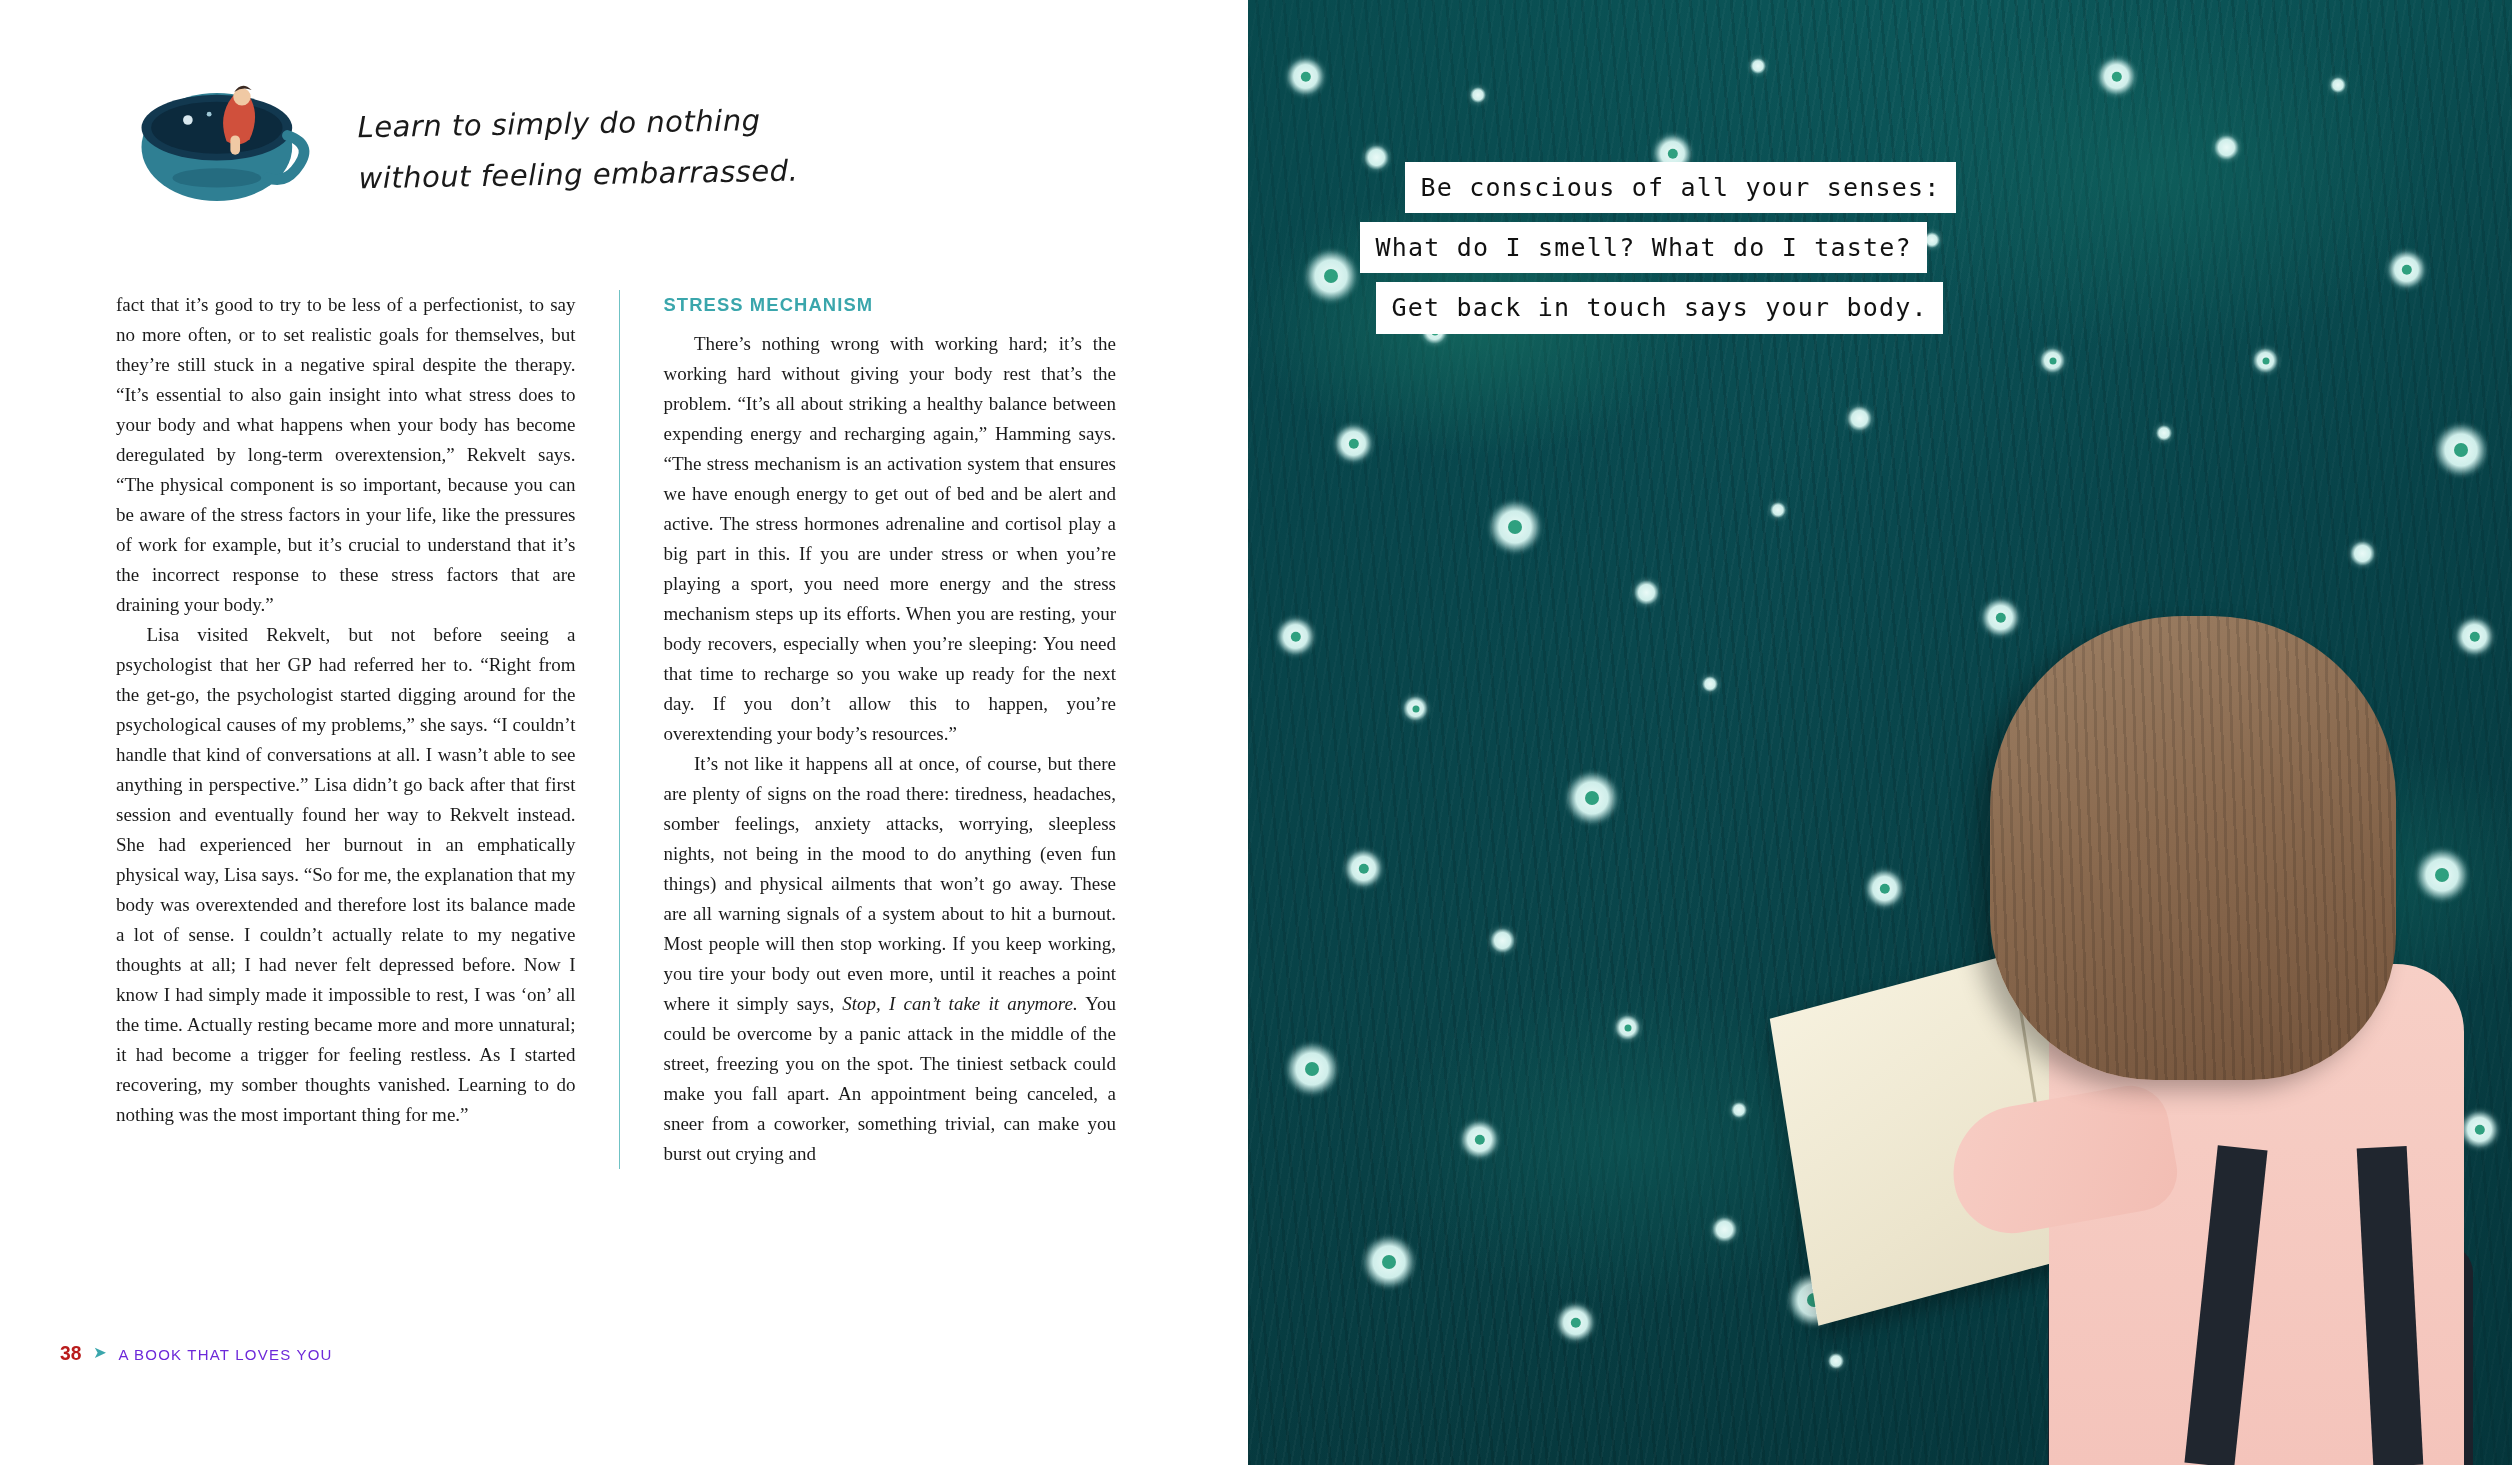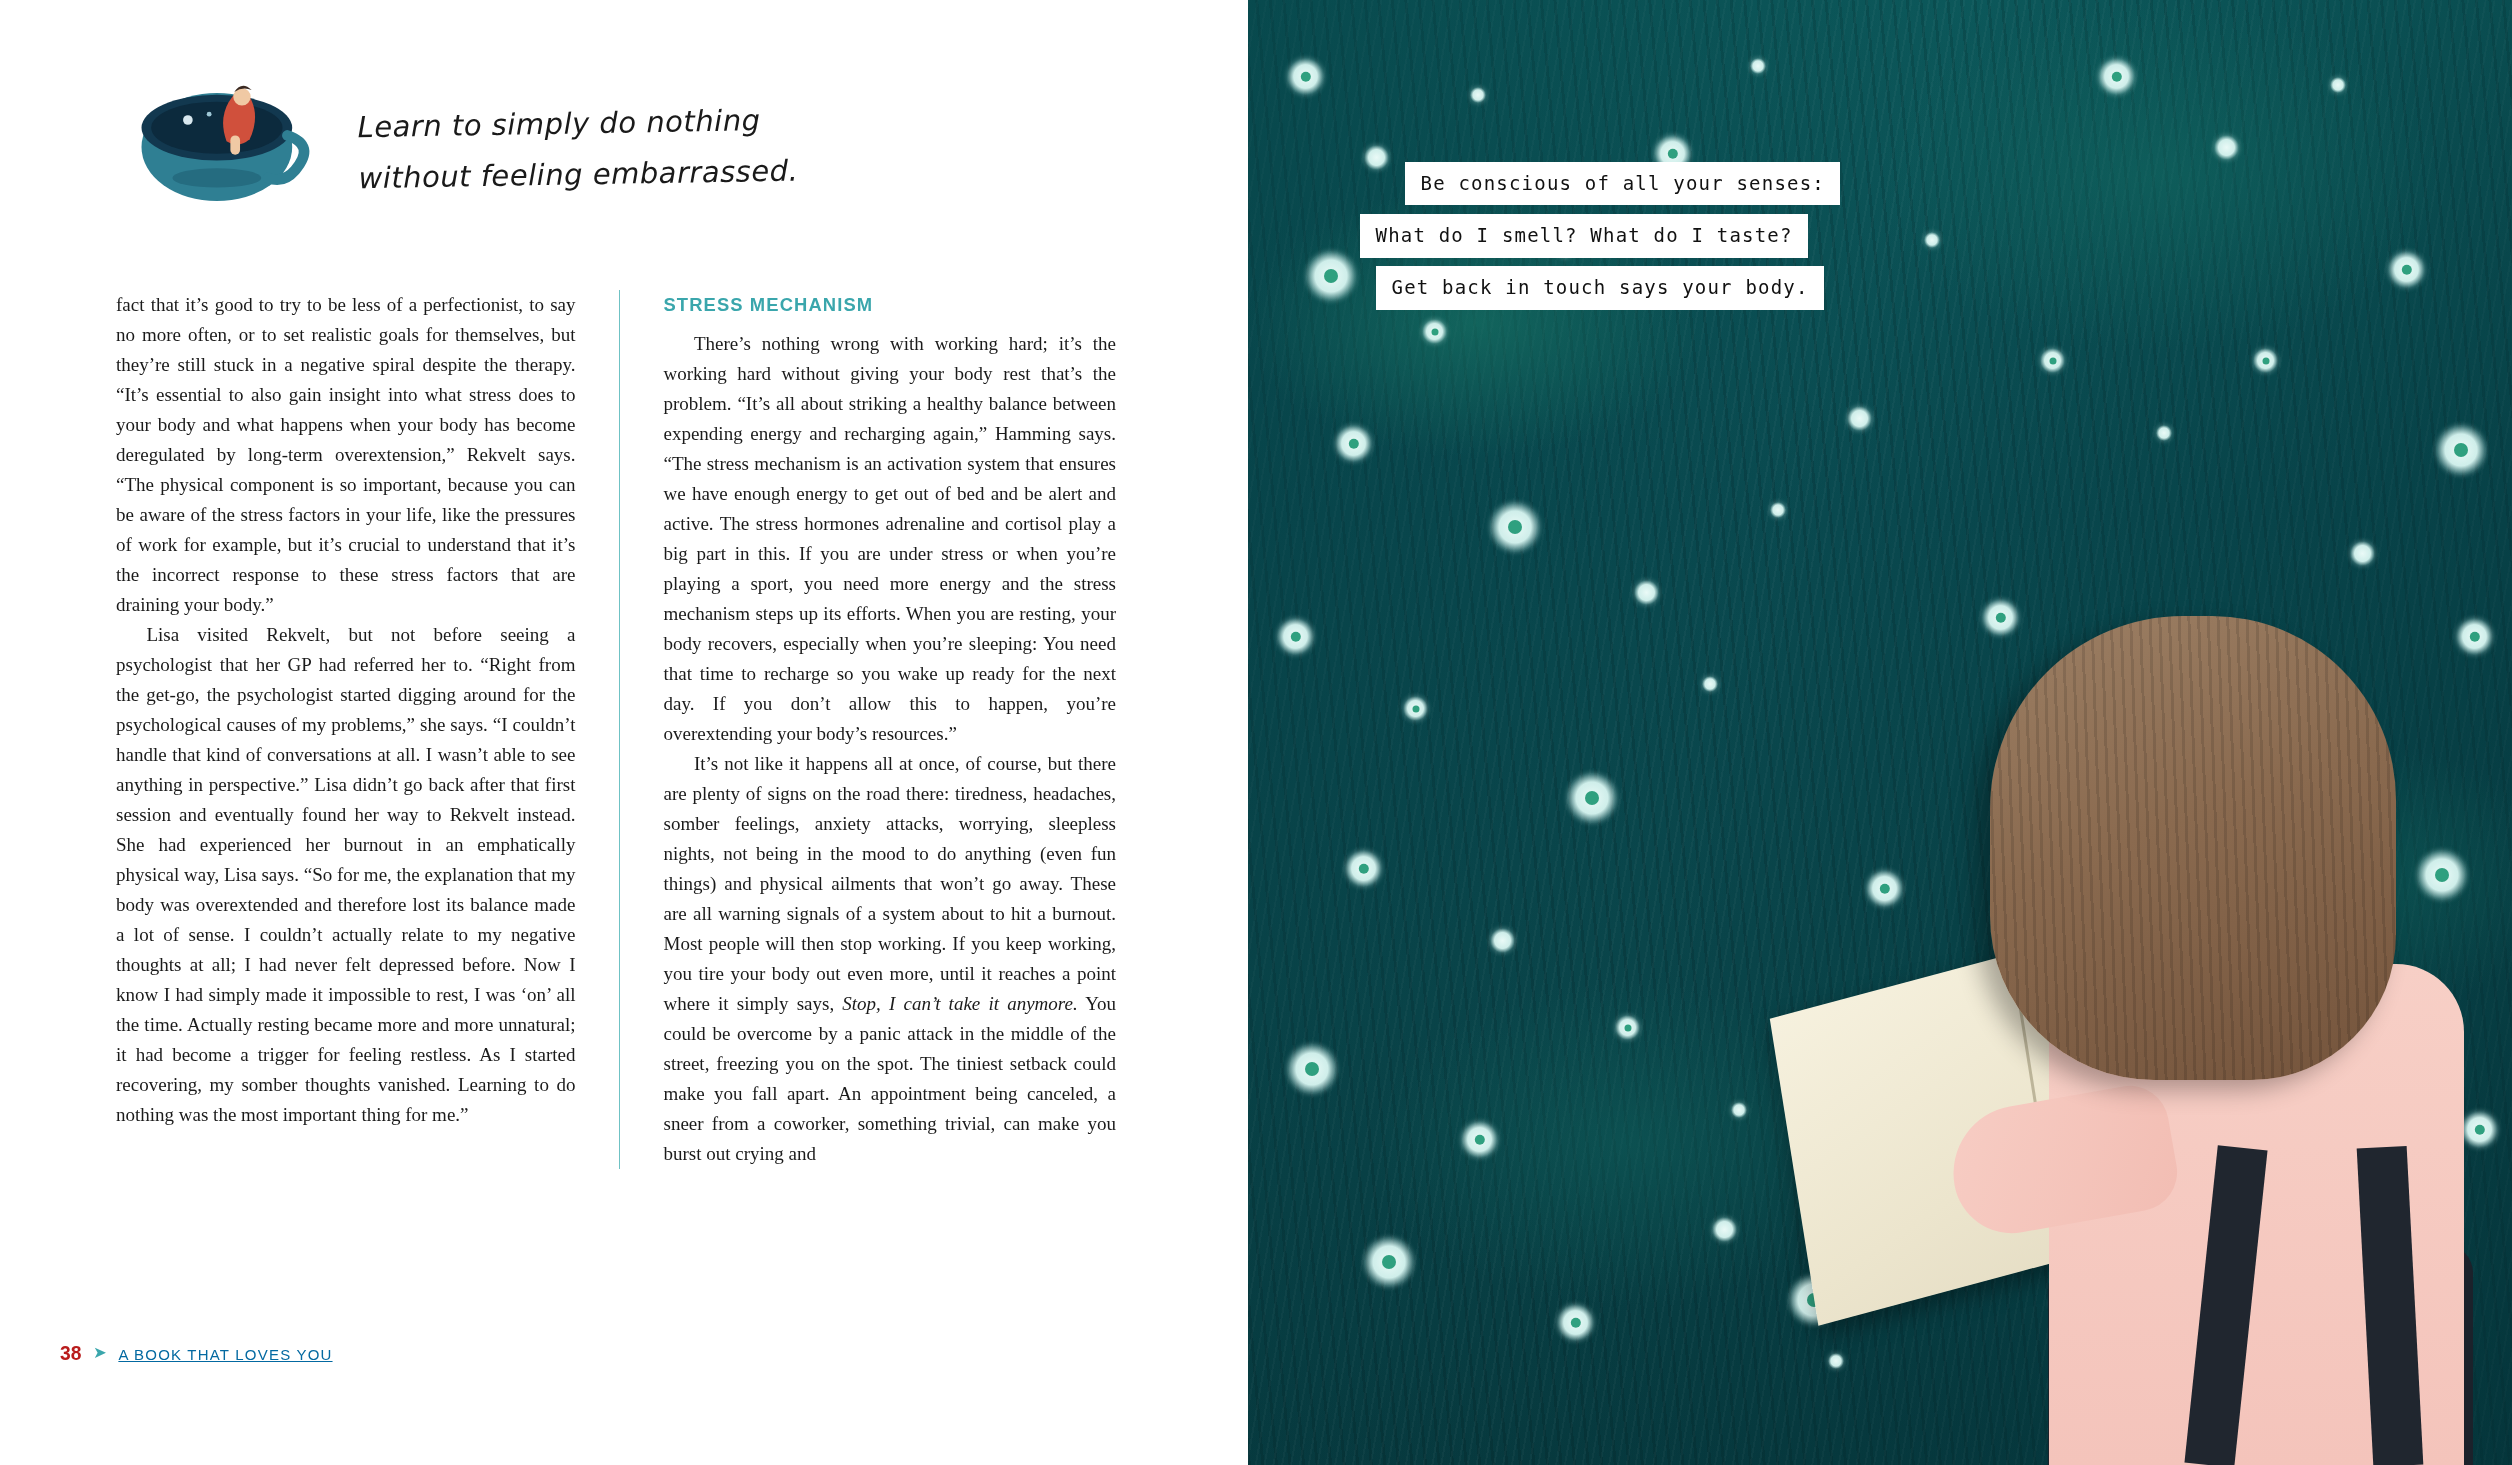--- a/index.html
+++ b/index.html
@@ -115,22 +115,21 @@
   .footer-arrow {
     color: #3aa6ac;
     font-size: 16.4px;
     line-height: 1;
     transform: translateY(-1px);
   }
   .running-head {
     font-family: "Liberation Sans", sans-serif;
     font-size: 15px;
     letter-spacing: 1.2px;
-    color: #0369a1;
-    text-decoration: underline;
+    color: #6d28d9;
   }
 
   
   .page-right {
     position: relative;
     width: 1264px;
     height: 1466px;
     overflow: hidden;
     background: #0b4a4f;
   }
@@ -177,21 +176,21 @@
     left: 0;
     top: 162px;
     width: 1264px;
     z-index: 6;
   }
   .quote-line {
     display: block;
     background: #ffffff;
     color: #111111;
     font-family: "DejaVu Sans Mono", monospace;
-    font-size: 19px;
+    font-size: 25px;
     letter-spacing: 1.2px;
     line-height: 1.32;
     padding: 8.7px 15.5px 9.7px 15.5px;
     margin: 0 0 8.7px 0;
     width: fit-content;
   }
   .quote-line.l1 { margin-left: 157px; }
   .quote-line.l2 { margin-left: 112px; }
   .quote-line.l3 { margin-left: 128px; }
 

